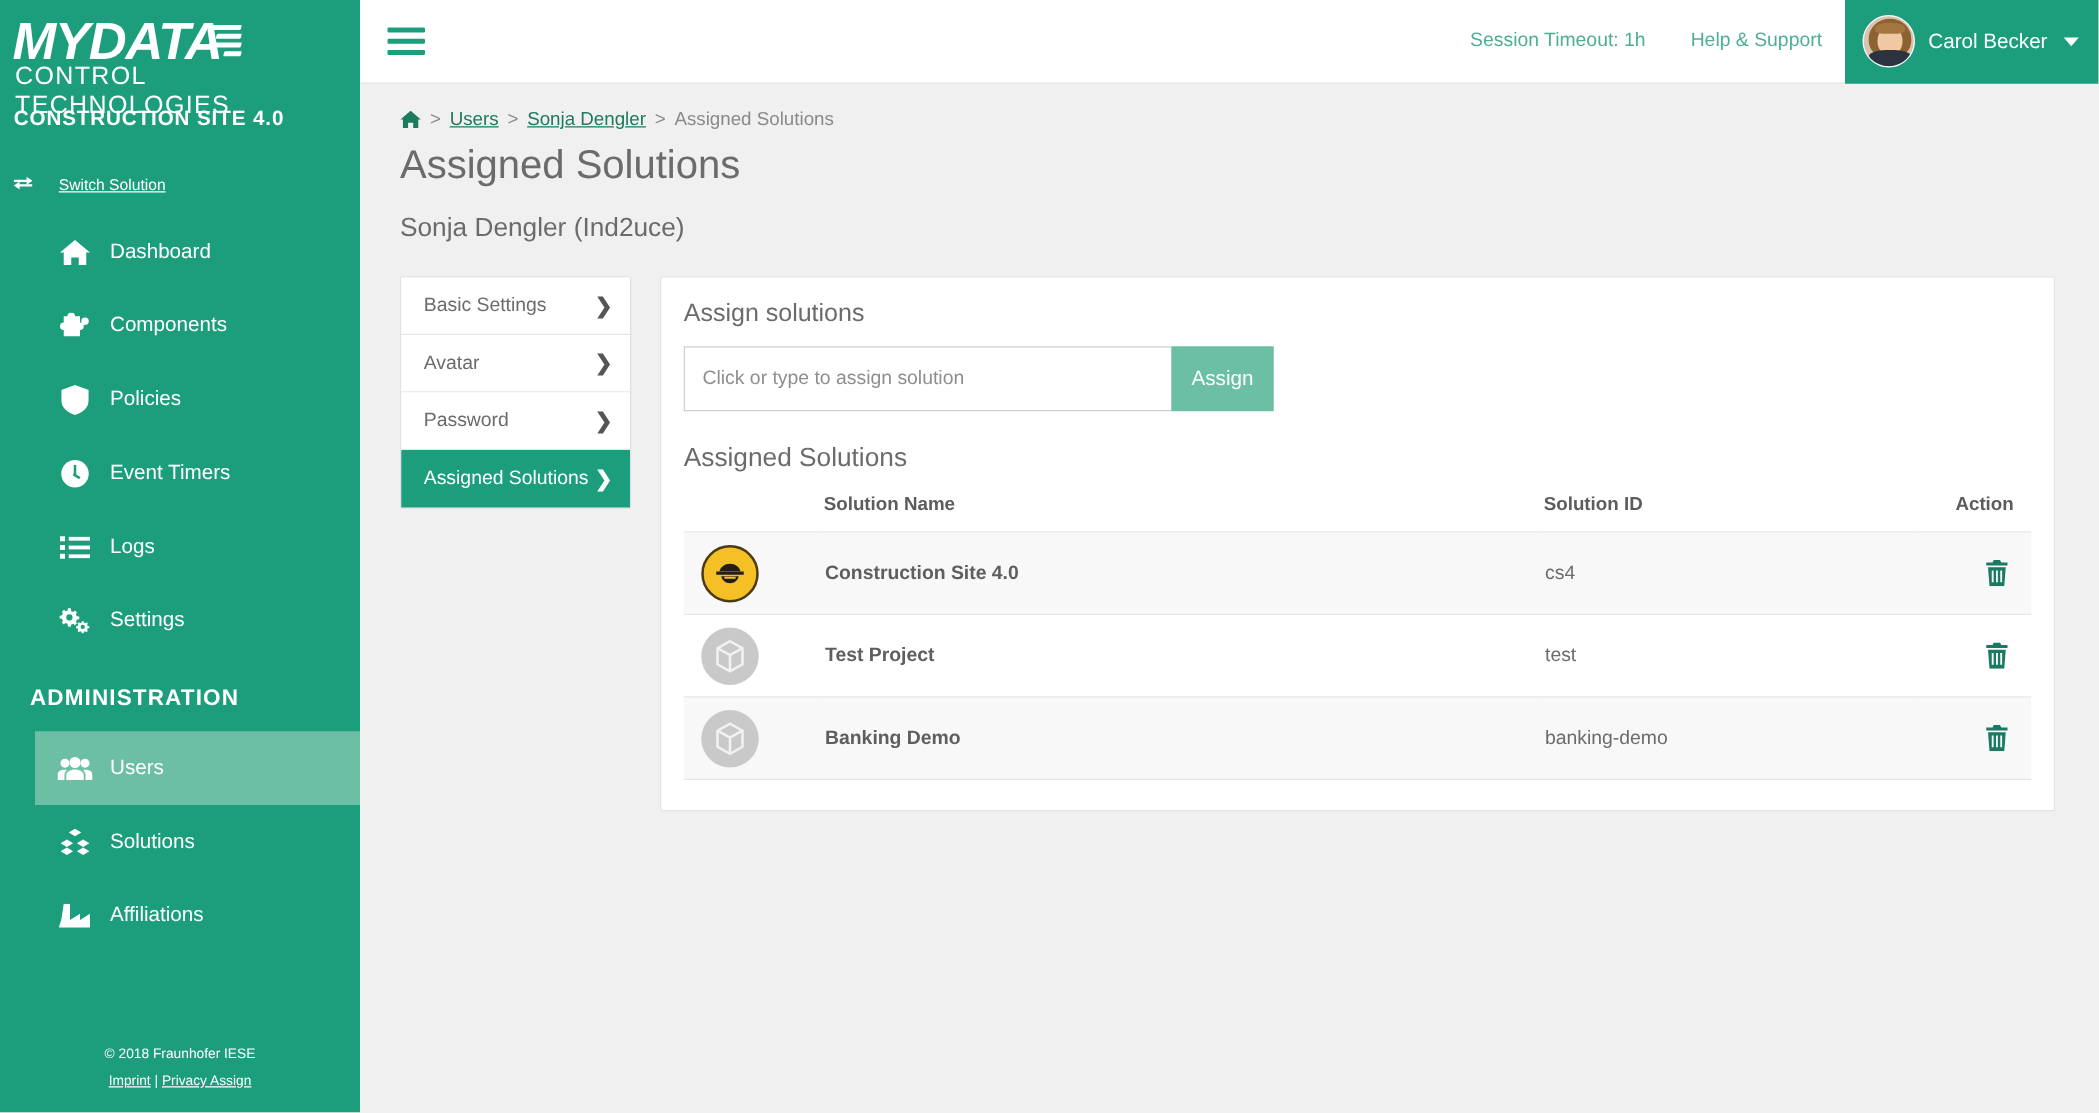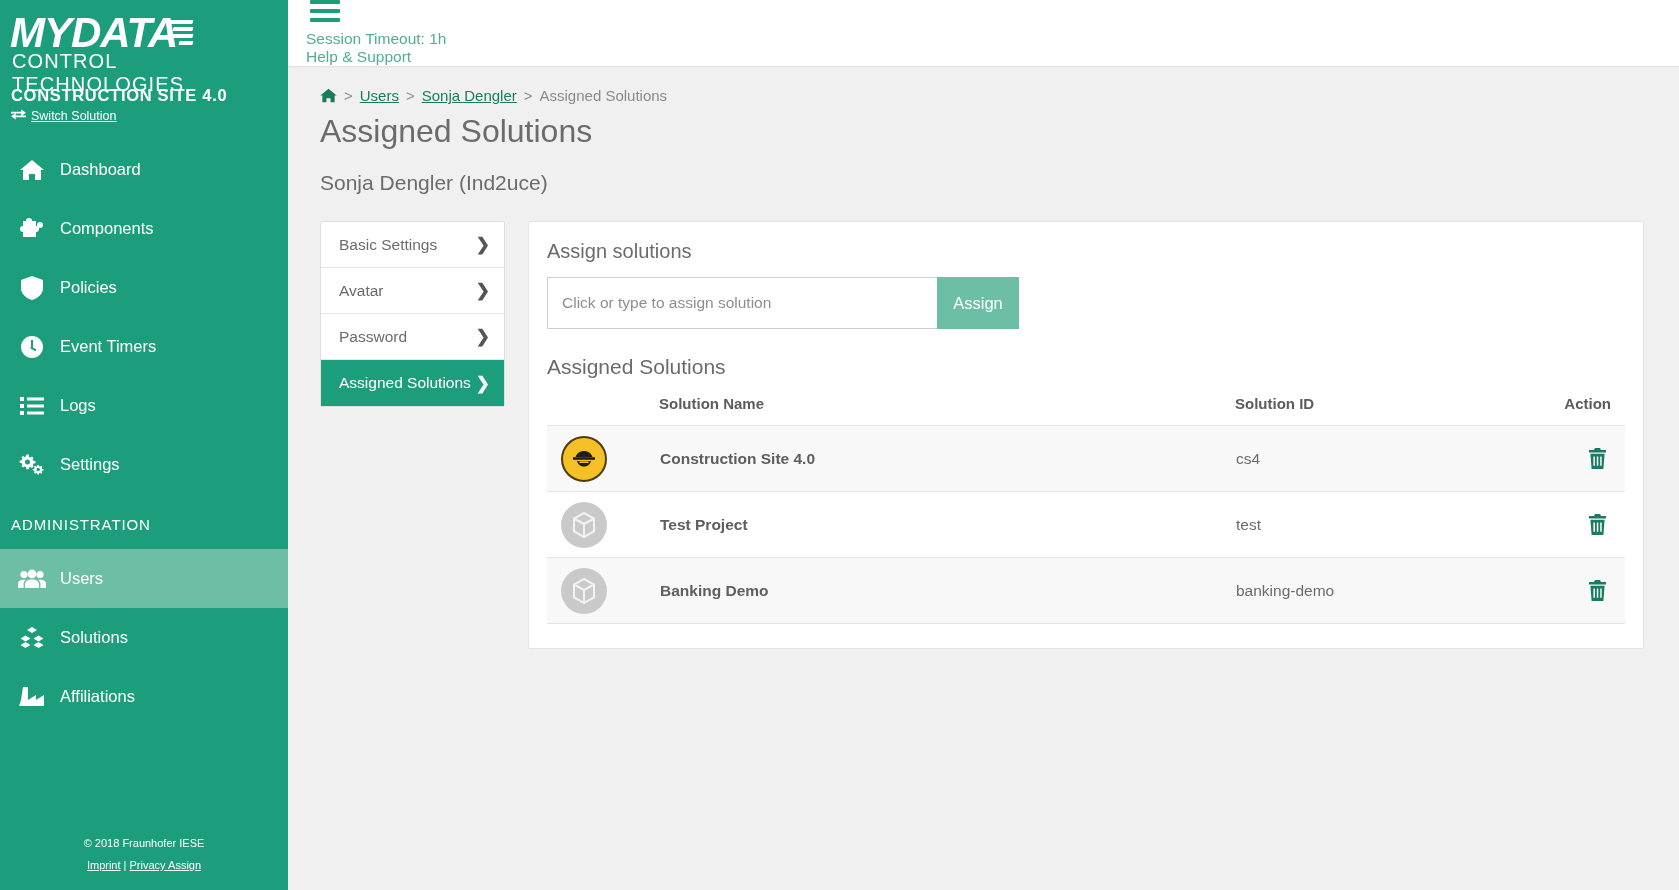--- a/index.html
+++ b/index.html
@@ -40,53 +40,52 @@
     color: #ffffff; margin-top: -4px; padding-left: 2px;
     font-family: "Liberation Sans", sans-serif;
   }
 
   .solution-name {
     font-size: 16.5px; font-weight: bold; letter-spacing: 0.7px;
     padding: 12px 0 0 11px; color: #ffffff;
   }
   .switch-solution {
     padding: 3px 0 0 11px; font-size: 12.5px;
-    display: flex; align-items: center; gap: 5px; color: #ffffff;
+    display: flex; align-items: center; gap: 21px; color: #ffffff; margin-top: 32px;
   }
   .switch-solution .lbl { text-decoration: underline; }
 
   .nav { margin-top: 16px; }
   .nav-item {
     display: flex; align-items: center; gap: 14px;
     height: 59px; padding-left: 18px;
-    font-size: 16.5px; color: #ffffff; cursor: pointer;
+    font-size: 16.5px; color: #ffffff; cursor: pointer; margin-left: 28px;
   }
   .nav-item.active { background: #6cbfa4; }
   .nav-icon { width: 28px; display: flex; align-items: center; justify-content: center; }
   .nav-icon svg { display: block; fill: #ffffff; }
 
   .nav-section {
-    font-size: 15px; font-weight: normal; letter-spacing: 0.9px;
-    padding: 22px 0 16px 11px; color: #ffffff;
+    font-size: 18px; font-weight: bold; letter-spacing: 0.9px;
+    padding: 22px 0 16px 11px; color: #ffffff; margin-left: 13px;
   }
 
   .side-footer {
     position: absolute; bottom: 14px; left: 0; width: 288px;
     text-align: center; font-size: 11px; line-height: 22px; color: #ffffff;
   }
   .side-footer a { color: #ffffff; text-decoration: underline; }
   .side-footer .sep { text-decoration: none; }
 
   
   .main { flex: 1; height: 890px; position: relative; background: #f0f0f0; overflow: hidden; }
 
   .topbar {
-    height: 67px; background: #ffffff; display: flex; 
+    height: 67px; background: #ffffff; display: flex; align-items: center;
     border-bottom: 1px solid #e2e2e2;
-    flex-direction: column;
   }
   .hamburger { width: 66px; display: flex; flex-direction: column; gap: 5px; padding-left: 22px; cursor: pointer; }
   .hamburger i { display: block; width: 30px; height: 4px; background: #1c9e7d; border-radius: 1px; }
   .topbar-spacer { flex: 1; }
   .topbar-link {
     color: #4fae94; font-size: 15.5px; padding: 0 18px; cursor: pointer;
   }
   .user-box {
     background: #1c9e7d; height: 67px; min-width: 188px;
     display: flex; align-items: center; gap: 11px;
@@ -304,20 +303,31 @@
 
     <header class="topbar">
       <div class="hamburger">
           <i></i>
           <i></i>
           <i></i>
         </div>
       <div class="topbar-spacer"></div>
       <div class="topbar-link">Session Timeout: 1h</div>
       <div class="topbar-link">Help &amp; Support</div>
+      <div class="user-box">
+        <span class="avatar">
+          <span class="hair"></span>
+            <span class="face"></span>
+            <span class="fringe"></span>
+            <span class="neck"></span>
+            <span class="body"></span>
+        </span>
+        <span>Carol Becker</span>
+        <span class="caret-down"></span>
+      </div>
     </header>
 
     <div class="content">
 
       <div class="breadcrumb">
         <span class="home">
           <svg width="17" height="15" viewBox="0 0 24 22">
               <path d="M12 1 0 11h3v10h6v-6h6v6h6V11h3L12 1z"></path>
             </svg>
         </span>

